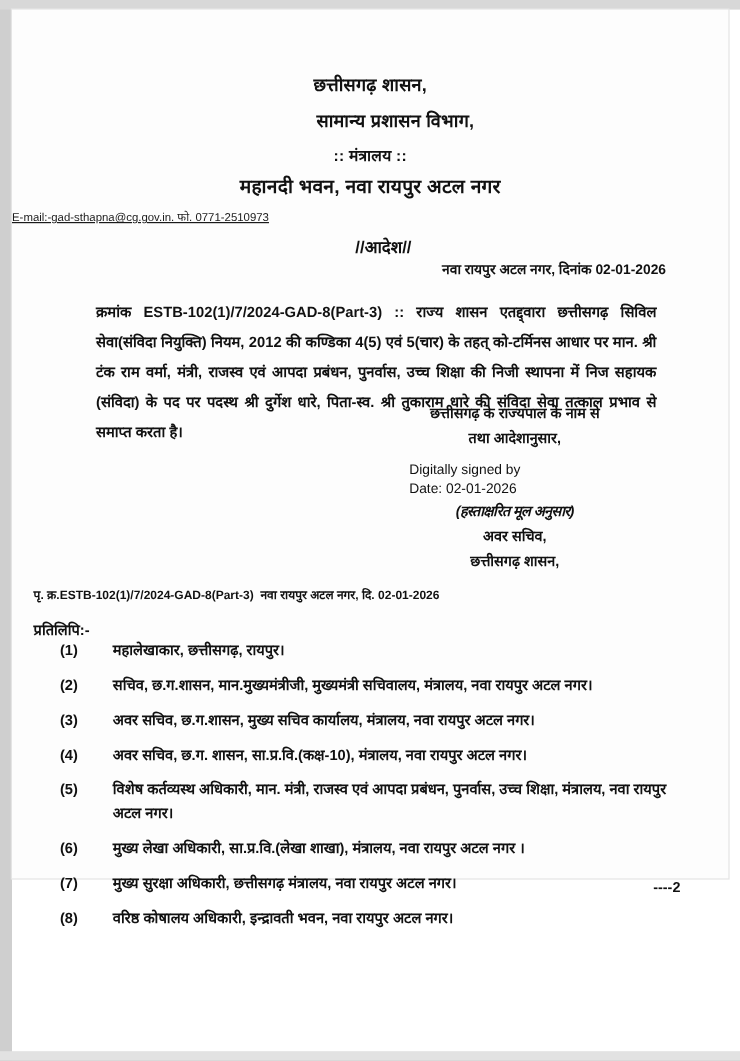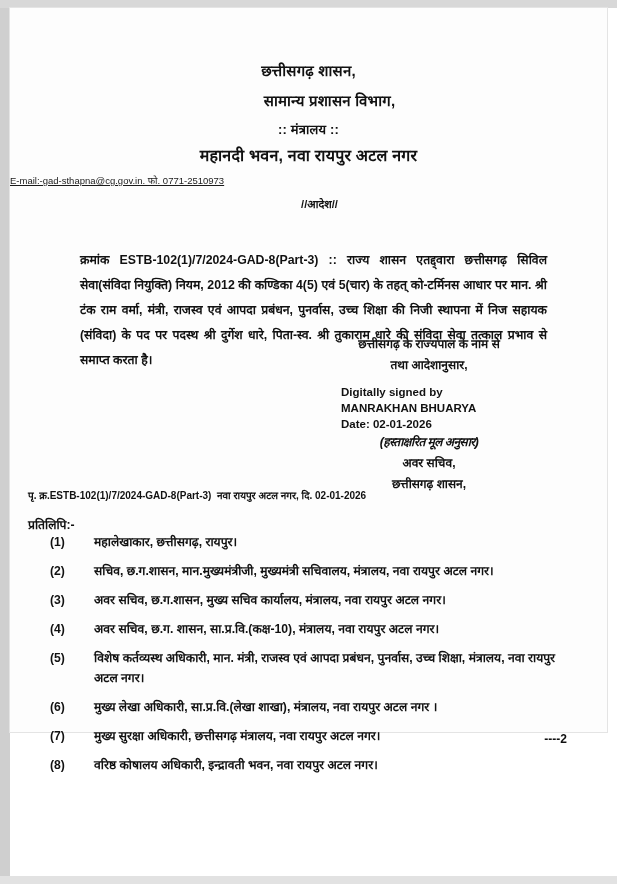--- a/index.html
+++ b/index.html
@@ -59,21 +59,21 @@
   .hdr-2 { position: absolute; left: 0; right: 0; top: 82px; font-size: 15px; margin-left: 42px; }
   .hdr-3 { position: absolute; left: 0; right: 0; top: 112px; font-size: 13px; }
   .hdr-4 { position: absolute; left: 0; right: 0; top: 136px; font-size: 16px; }
   .hdr-mail {
     position: absolute; left: 0; right: 0; top: 166px;
     font-size: 9.5px; text-decoration: underline;
     color: #1a1a1a;
   }
   .hdr-order {
     position: absolute; left: 0; right: 0; top: 188px;
-    text-align: center; font-size: 11px; font-weight: bold; margin-left: 22px;
+    text-align: center; font-size: 14px; font-weight: bold; margin-left: 22px;
   }
 
   .place-date {
     position: absolute; right: 52px; top: 208px;
     font-size: 11.5px; font-weight: bold;
   }
   .place-date .d { font-weight: bold; }
 
   .body-block {
     position: absolute;
@@ -93,21 +93,21 @@
     top: 326px;
     width: 260px;
     text-align: center;
     font-size: 12px;
     font-weight: bold;
     line-height: 21px;
   }
   .sign-block .dsig {
     text-align: left;
     margin-left: 42px;
-    font-weight: bold;
+    font-weight: normal;
     font-size: 11.5px;
     line-height: 16px;
   }
   .sign-block .scribble {
     display: inline-block;
     font-style: italic;
     letter-spacing: -0.5px;
   }
   .sign-gap { height: 8px; }
 
@@ -164,31 +164,35 @@
 
   <div class="sheet">
 
     <div class="hdr hdr-1">छत्तीसगढ़ शासन,</div>
     <div class="hdr hdr-2">सामान्य प्रशासन विभाग,</div>
     <div class="hdr hdr-3">:: मंत्रालय ::</div>
     <div class="hdr hdr-4">महानदी भवन, नवा रायपुर अटल नगर</div>
     <div class="hdr-mail">E-mail:-gad-sthapna@cg.gov.in.  फो. 0771-2510973</div>
     <div class="hdr-order">//आदेश//</div>
 
+    <div class="place-date">
+      <span>नवा रायपुर अटल नगर,</span>
+      <span>दिनांक</span>
+      <span class="d">02-01-2026</span>
+    </div>
 
     <div class="body-block">
       <p>क्रमांक ESTB-102(1)/7/2024-GAD-8(Part-3)  ::  राज्य शासन एतद्द्वारा छत्तीसगढ़ सिविल सेवा(संविदा नियुक्ति) नियम, 2012 की कण्डिका 4(5) एवं 5(चार) के तहत् को-टर्मिनस आधार पर मान. श्री टंक राम वर्मा, मंत्री, राजस्व एवं आपदा प्रबंधन, पुनर्वास, उच्च शिक्षा की निजी स्थापना में निज सहायक (संविदा) के पद पर पदस्थ श्री दुर्गेश धारे, पिता-स्व. श्री तुकाराम धारे की संविदा सेवा तत्काल प्रभाव से समाप्त करता है।</p>
     </div>
 
     <div class="sign-block">
       <div>छत्तीसगढ़ के राज्यपाल के नाम से</div>
       <div>तथा आदेशानुसार,</div>
       <div class="sign-gap"></div>
       <div class="dsig">Digitally signed by</div>
-      <div class="dsig">MANRAKHAN BHUARYA</div>
       <div class="dsig">Date: 02-01-2026</div>
       <div><span class="scribble">(हस्ताक्षरित मूल अनुसार)</span></div>
       <div>अवर सचिव,</div>
       <div>छत्तीसगढ़ शासन,</div>
     </div>
 
     <div class="ref-line">
       <span>पृ. क्र.</span><span>ESTB-102(1)/7/2024-GAD-8(Part-3)</span>
       &nbsp;<span>नवा रायपुर अटल नगर,</span>
       <span>दि.</span>

